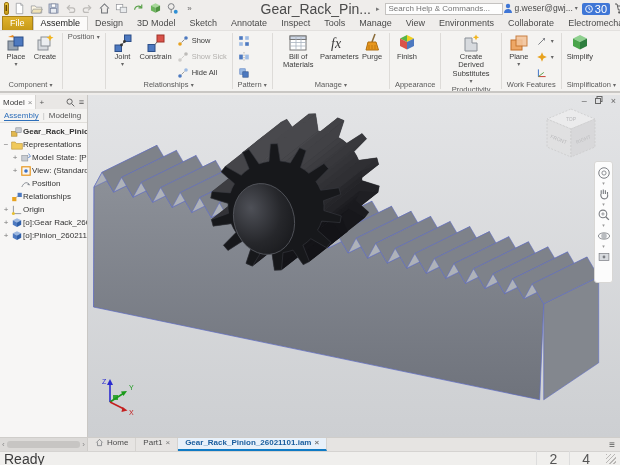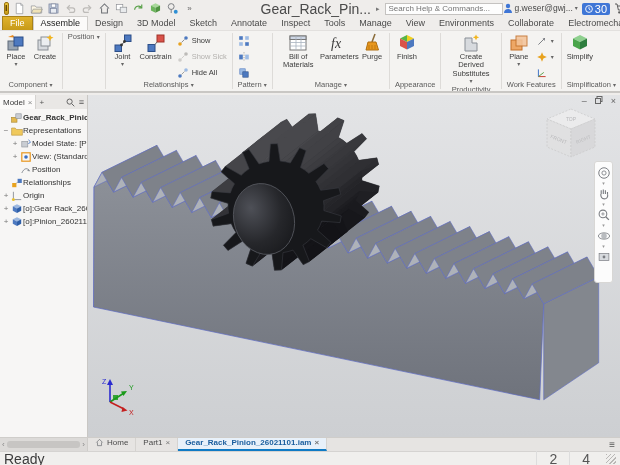--- a/index.html
+++ b/index.html
@@ -486,20 +486,25 @@
       </div>
       <span style="padding:0 3px;color:#555;">+</span>
       <div class="bh-icons">
         <svg width="9" height="9" viewBox="0 0 9 9">
             <circle cx="3.6" cy="3.6" r="2.6" fill="none" stroke="#666" stroke-width="1"></circle>
             <path d="M5.7 5.7 8.3 8.3" stroke="#666" stroke-width="1"></path>
           </svg>
         <span style="font-size:9px;line-height:9px;">≡</span>
       </div>
     </div>
+    <div class="bsubtabs" id="bsubtabs">
+        <span class="bsub-active">Assembly</span>
+        <span class="bsub-sep">|</span>
+        <span class="bsub">Modeling</span>
+      </div>
     <div class="btree" id="btree">
         <div class="trow bold" style="padding-left:2px">
      <span class="texp"></span>
      <span class="ticon">
             <svg width="12" height="12" viewBox="0 0 20 20">
               <rect x="1" y="9" width="9" height="8" fill="#e3b84e" stroke="#a8842a"></rect>
               <rect x="8" y="3" width="9" height="8" fill="#c9cdd3" stroke="#8a8f96"></rect>
             </svg>
           </span>
      <span>Gear_Rack_Pinion_26021101</span>

